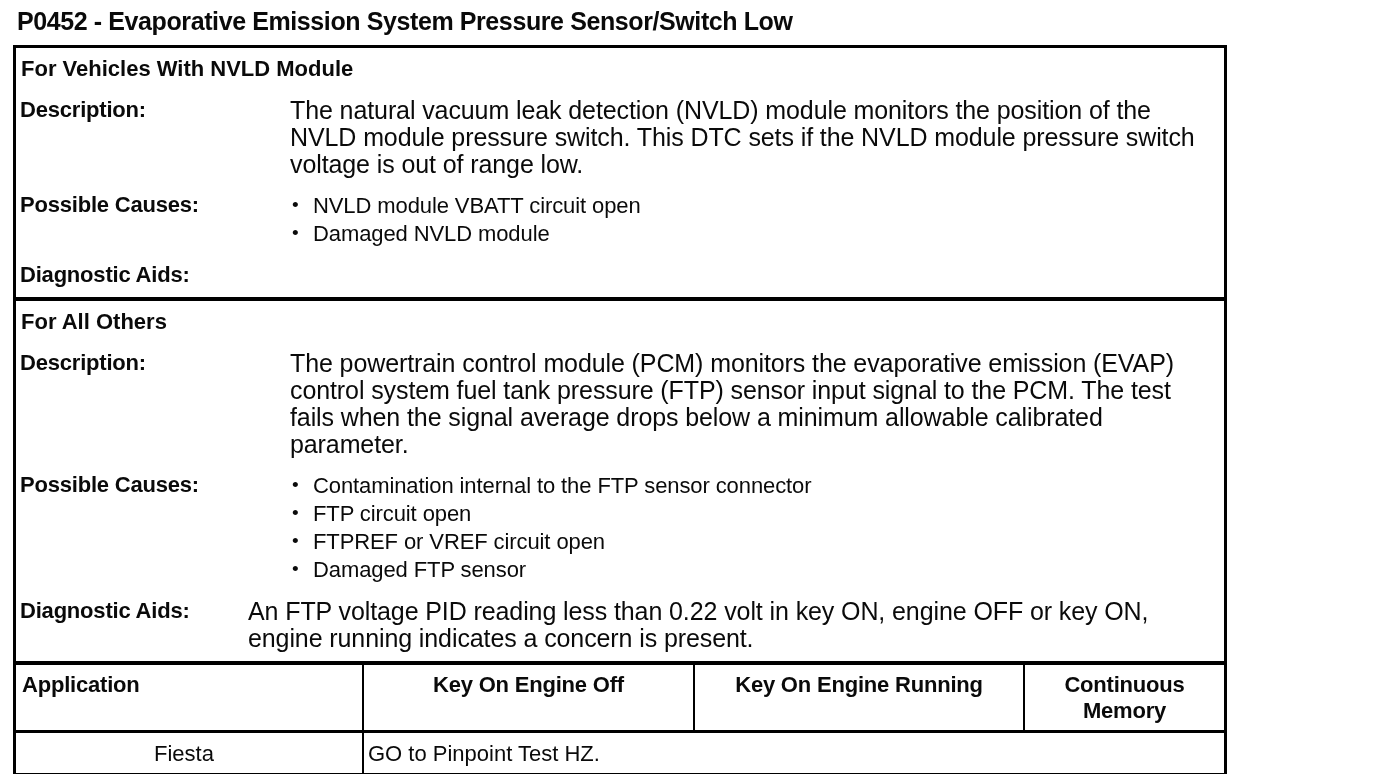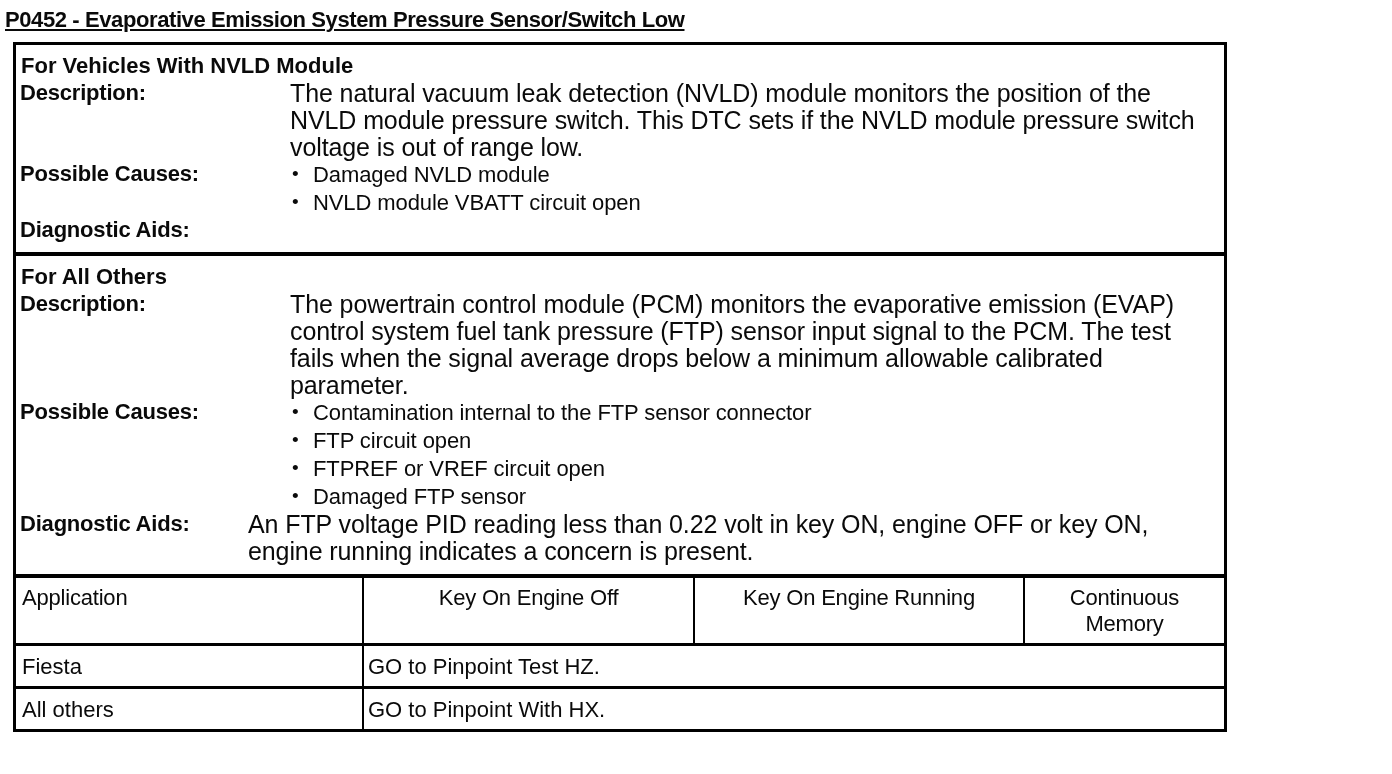--- a/index.html
+++ b/index.html
@@ -6,44 +6,43 @@
   html, body {
     width: 1392px; height: 774px;
     background: #ffffff;
     color: #0a0a0a;
     font-family: "Liberation Sans", sans-serif;
     overflow: hidden;
   }
   .page { width: 1392px; height: 774px; position: relative; }
 
   .title {
-    margin: 7px 0 0 5px;
-    font-size: 22px;
+    margin: 7px 0 0 17px;
+    font-size: 25px;
     font-weight: 700;
     letter-spacing: -0.4px;
     white-space: nowrap;
-    text-decoration: underline;
   }
 
   .doc-table {
     margin: 9px 0 0 13px;
     width: 1214px;
     border: 3px solid #000;
   }
 
   .sec { padding: 3px 8px 9px 4px; }
   .sec1 { border-bottom: 4px solid #000; }
 
   .sec-heading {
     font-size: 22px;
     font-weight: 700;
     padding: 5px 0 1px 1px;
   }
 
-  .row { display: flex; align-items: flex-start; margin-top: 0; }
+  .row { display: flex; align-items: flex-start; margin-top: 14px; }
   .label {
     flex: 0 0 270px;
     width: 270px;
     font-size: 22px;
     font-weight: 700;
     letter-spacing: -0.2px;
   }
   .content {
     font-size: 25px;
     line-height: 27px;
@@ -62,34 +61,34 @@
     font-size: 19px;
   }
 
   .app-table { border-top: 4px solid #000; font-size: 22px; }
   .app-head {
     display: grid;
     grid-template-columns: 346px 331px 330px 1fr;
     border-bottom: 3px solid #000;
   }
   .hcell {
-    font-weight: 400;
+    font-weight: 700;
     text-align: center;
     padding: 7px 4px 6px;
     border-left: 2px solid #000;
     letter-spacing: -0.2px;
   }
   .hcell-app { text-align: left; border-left: none; padding-left: 6px; }
   .app-row {
     display: grid;
     grid-template-columns: 346px 1fr;
     border-bottom: 3px solid #000;
   }
   .app-row.last { border-bottom: none; }
-  .acell { padding: 8px 16px 6px 6px; }
+  .acell { padding: 8px 16px 6px 6px; text-align: center; }
   .mcell { text-align: left; border-left: 2px solid #000; padding: 8px 4px 6px; }
 </style>
 </head>
 <body>
 
 <div class="page">
 
   <h1 class="title">P0452 - Evaporative Emission System Pressure Sensor/Switch Low</h1>
 
   <div class="doc-table">
@@ -98,22 +97,22 @@
       <div class="sec-heading">For Vehicles With NVLD Module</div>
 
       <div class="row">
         <div class="label">Description:</div>
         <div class="content">The natural vacuum leak detection (NVLD) module monitors the position of the NVLD module pressure switch. This DTC sets if the NVLD module pressure switch voltage is out of range low.</div>
       </div>
 
       <div class="row">
         <div class="label">Possible Causes:</div>
         <ul class="bullets">
+          <li>NVLD module VBATT circuit open</li>
           <li>Damaged NVLD module</li>
-          <li>NVLD module VBATT circuit open</li>
         </ul>
       </div>
 
       <div class="row">
         <div class="label">Diagnostic Aids:</div>
         <div class="content"></div>
       </div>
     </section>
 
     <section class="sec sec2">

